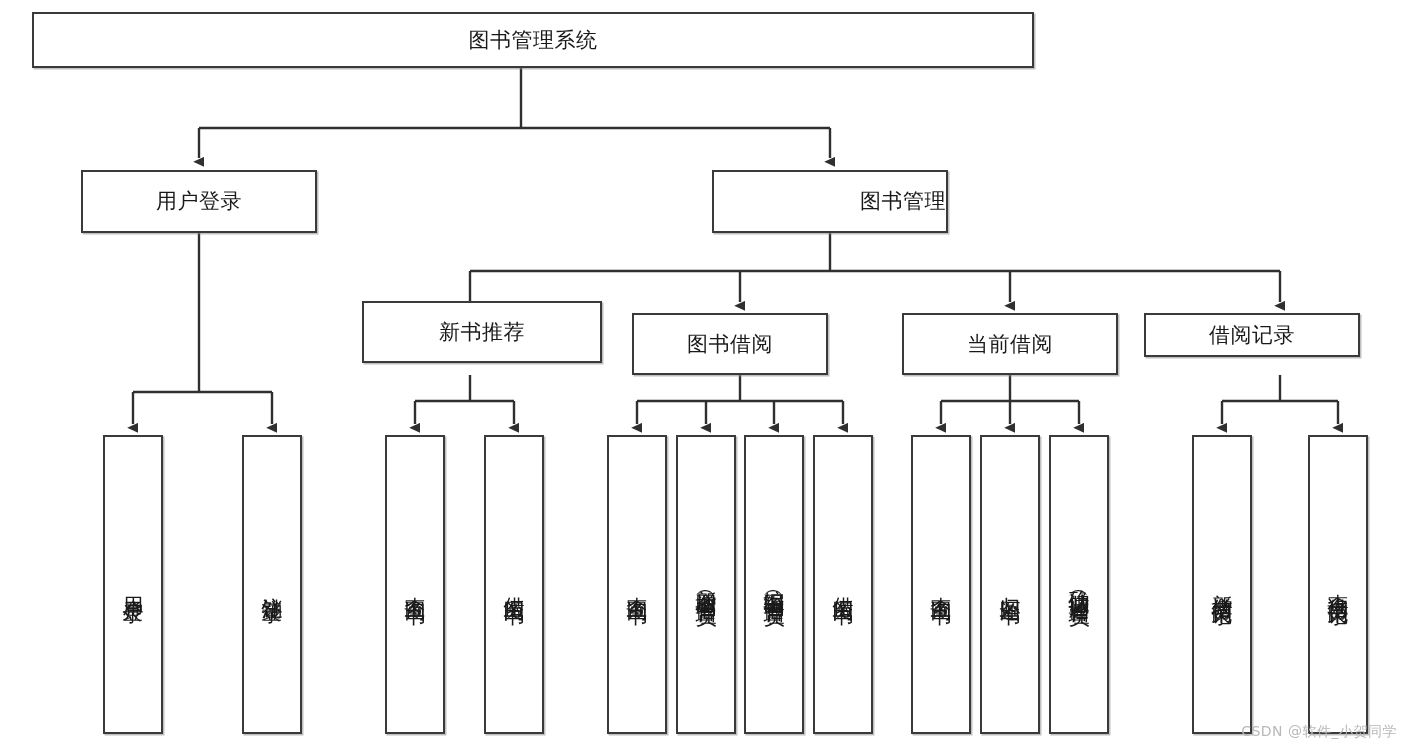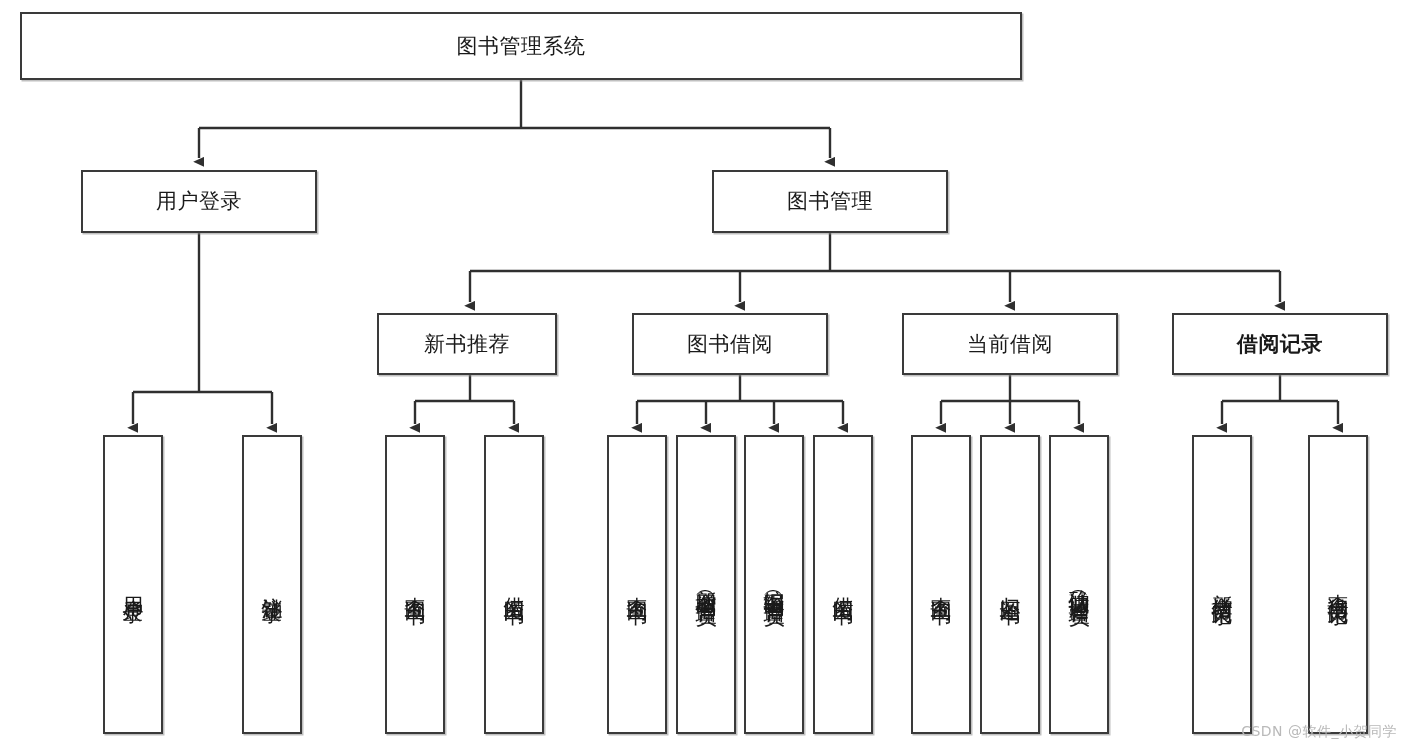--- a/index.html
+++ b/index.html
@@ -114,41 +114,41 @@
       <path d="M 1010 401 L 1010 424" marker-end="url(#arrow)"></path>
       <path d="M 1079 401 L 1079 424" marker-end="url(#arrow)"></path>
 
       <path d="M 1280 375 L 1280 401"></path>
       <path d="M 1222 401 L 1338 401"></path>
       <path d="M 1222 401 L 1222 424" marker-end="url(#arrow)"></path>
       <path d="M 1338 401 L 1338 424" marker-end="url(#arrow)"></path>
     </g>
   </svg>
 
-  <div class="node" style="left:20px; top:12px; width:1002px; height:68px;">
+  <div class="node" style="left:32px; top:12px; width:1002px; height:56px;">
     <span class="label">图书管理系统</span>
   </div>
 
   <div class="node" style="left:81px; top:170px; width:236px; height:63px;">
     <span class="label">用户登录</span>
   </div>
-  <div class="node" style="left:712px; top:170px; width:236px; height:63px;">
+  <div class="node" style="left:712px; top:170px; width:236px; height:63px;justify-content:flex-end;">
     <span class="label">图书管理</span>
   </div>
 
-  <div class="node" style="left:362px; top:313px; width:180px; height:62px;margin-left:15px;">
+  <div class="node" style="left:362px; top:301px; width:240px; height:62px;">
     <span class="label">新书推荐</span>
   </div>
   <div class="node" style="left:632px; top:313px; width:196px; height:62px;">
     <span class="label">图书借阅</span>
   </div>
   <div class="node" style="left:902px; top:313px; width:216px; height:62px;">
     <span class="label">当前借阅</span>
   </div>
-  <div class="node" style="left:1172px; top:313px; width:216px; height:62px;font-weight:bold;">
+  <div class="node" style="left:1144px; top:313px; width:216px; height:44px;">
     <span class="label">借阅记录</span>
   </div>
 
   <div class="node vert" style="left:103px; top:435px; width:60px; height:299px;">
     <span class="label">用户登录</span>
   </div>
   <div class="node vert" style="left:242px; top:435px; width:60px; height:299px;">
     <span class="label">注销登录</span>
   </div>
 

